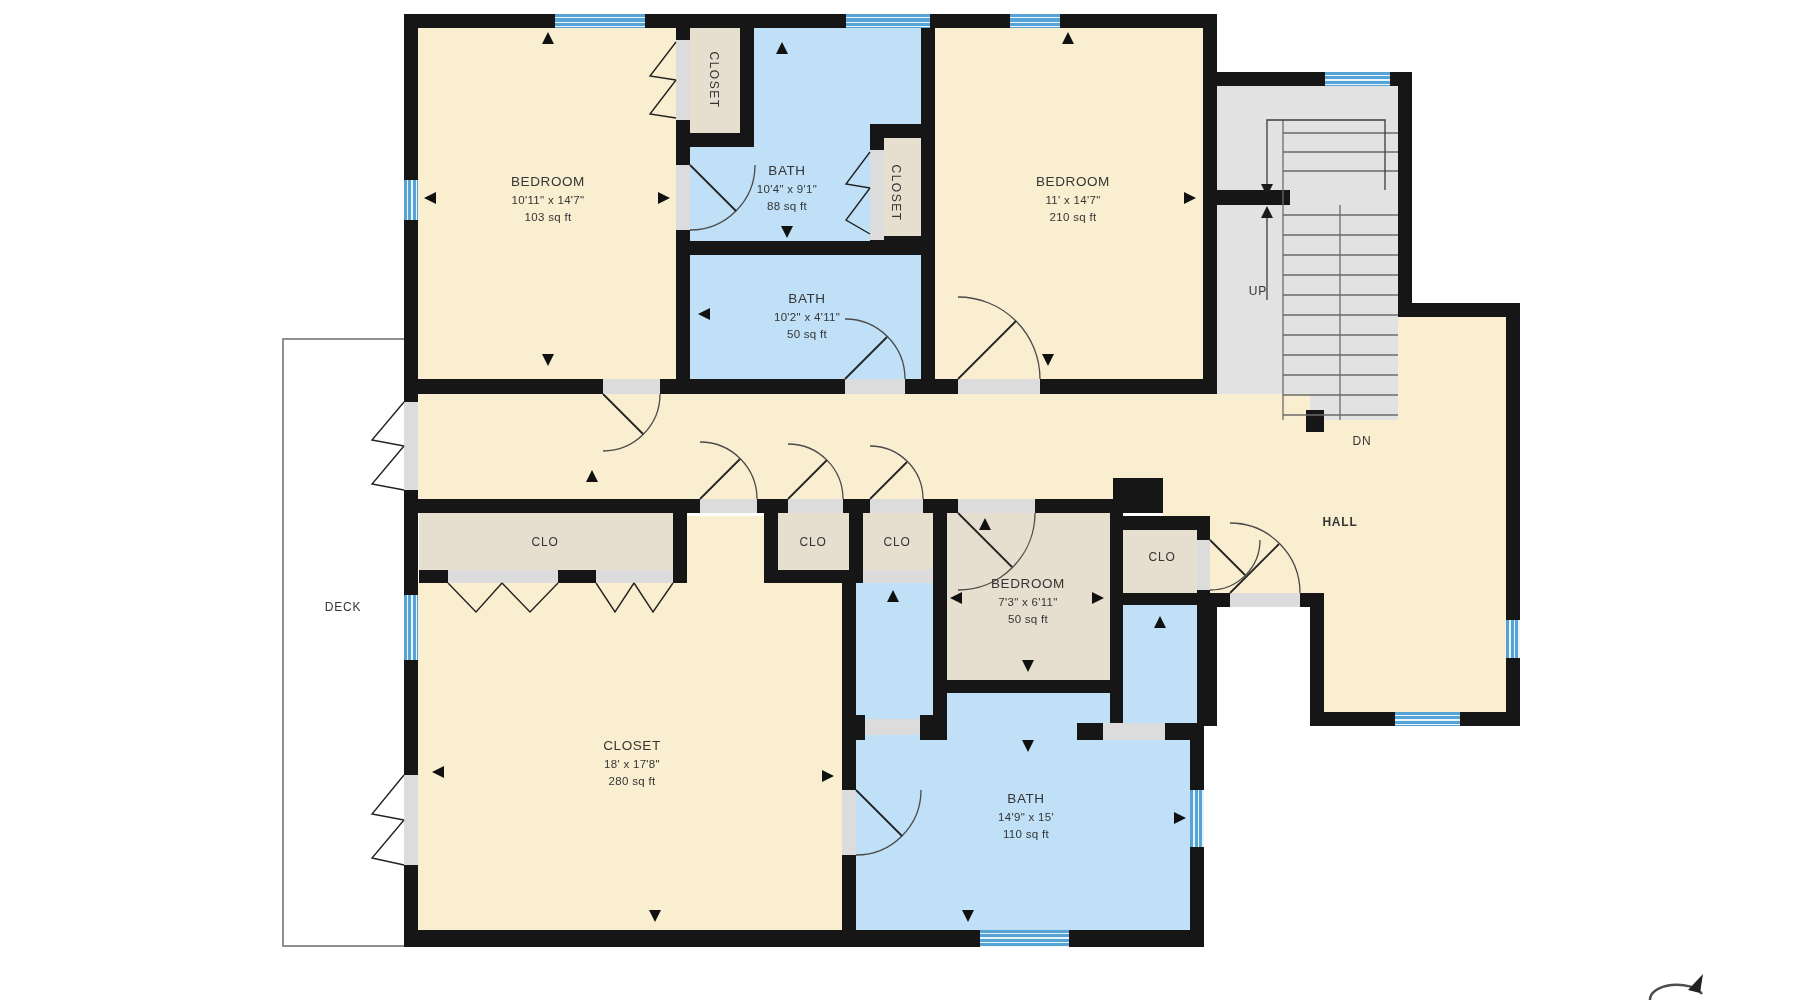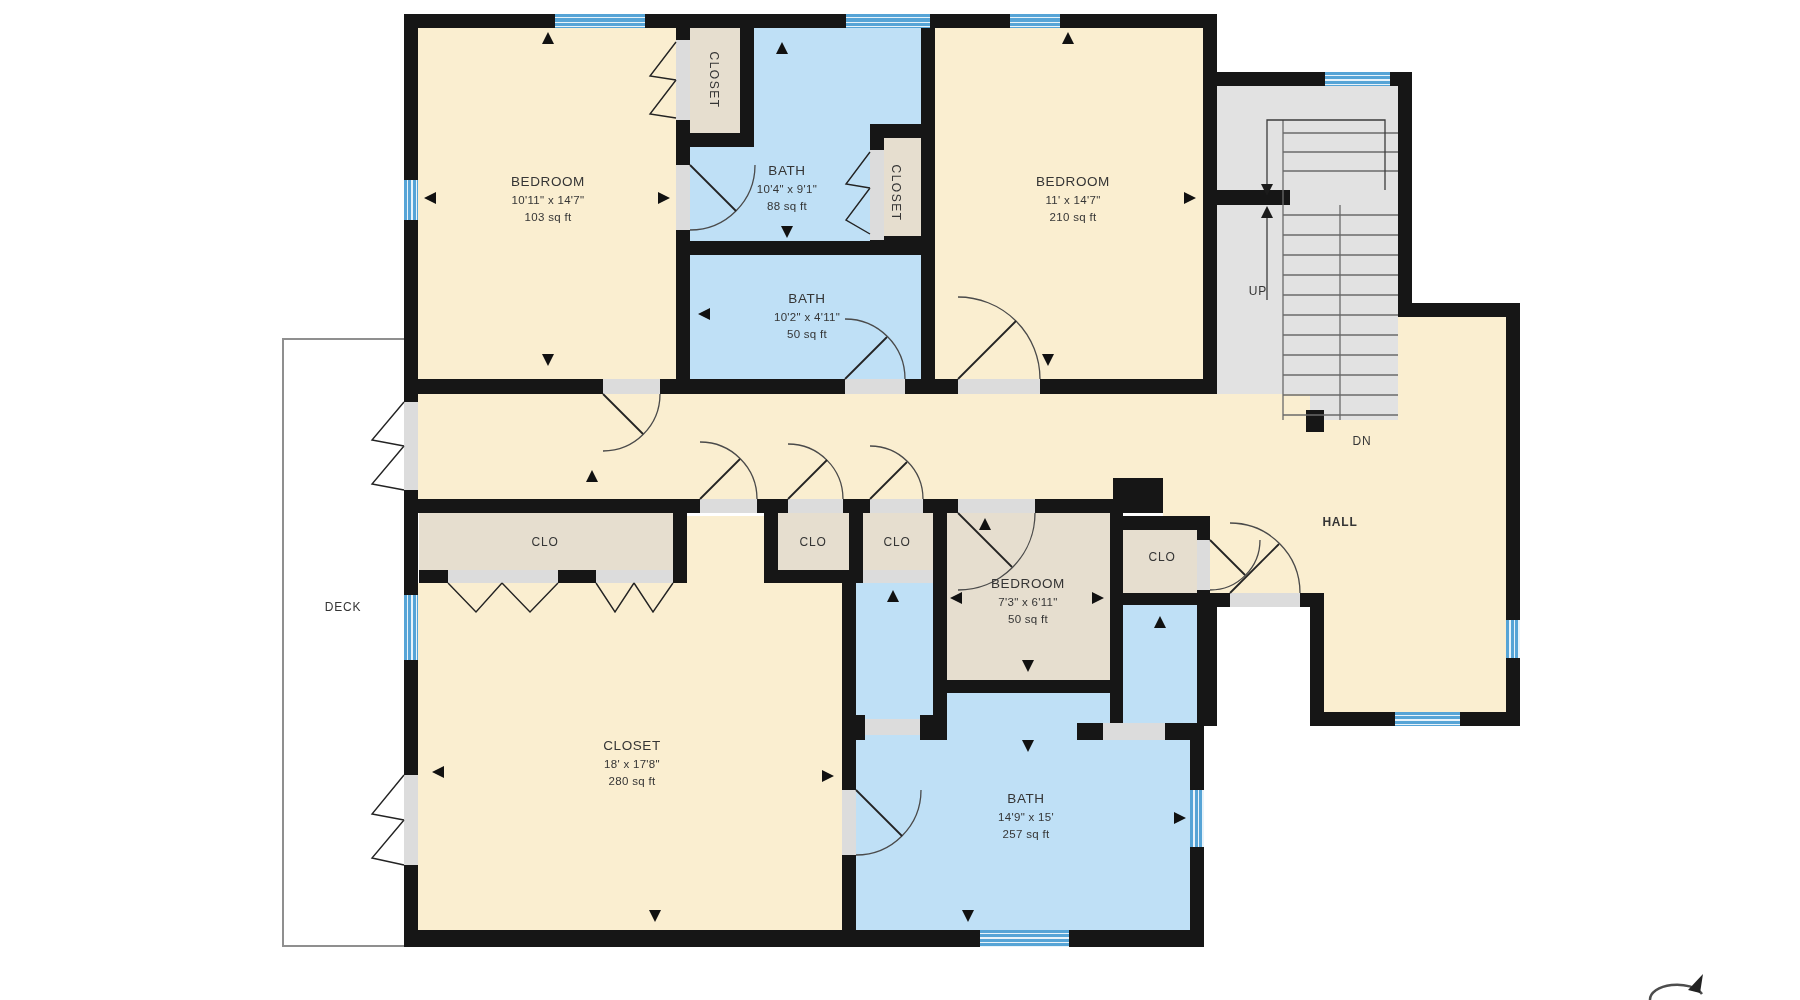--- a/index.html
+++ b/index.html
@@ -253,21 +253,21 @@
     <span class="rdim">210 sq ft</span>
   </div>
   <div class="lbl rgroup" style="left:632px;top:762px;">
     <span class="rname">CLOSET</span>
     <span class="rdim">18' x 17'8"</span>
     <span class="rdim">280 sq ft</span>
   </div>
   <div class="lbl rgroup" style="left:1026px;top:815px;">
     <span class="rname">BATH</span>
     <span class="rdim">14'9" x 15'</span>
-    <span class="rdim">257 sq ft</span>
+    <span class="rdim">110 sq ft</span>
   </div>
   <div class="lbl rgroup" style="left:1028px;top:600px;">
     <span class="rname">BEDROOM</span>
     <span class="rdim">7'3" x 6'11"</span>
     <span class="rdim">50 sq ft</span>
   </div>
 
   <div class="lbl small vert" style="left:714px;top:80px;">CLOSET</div>
   <div class="lbl small vert" style="left:896px;top:193px;">CLOSET</div>
   <div class="lbl small" style="left:545px;top:542px;">CLO</div>

